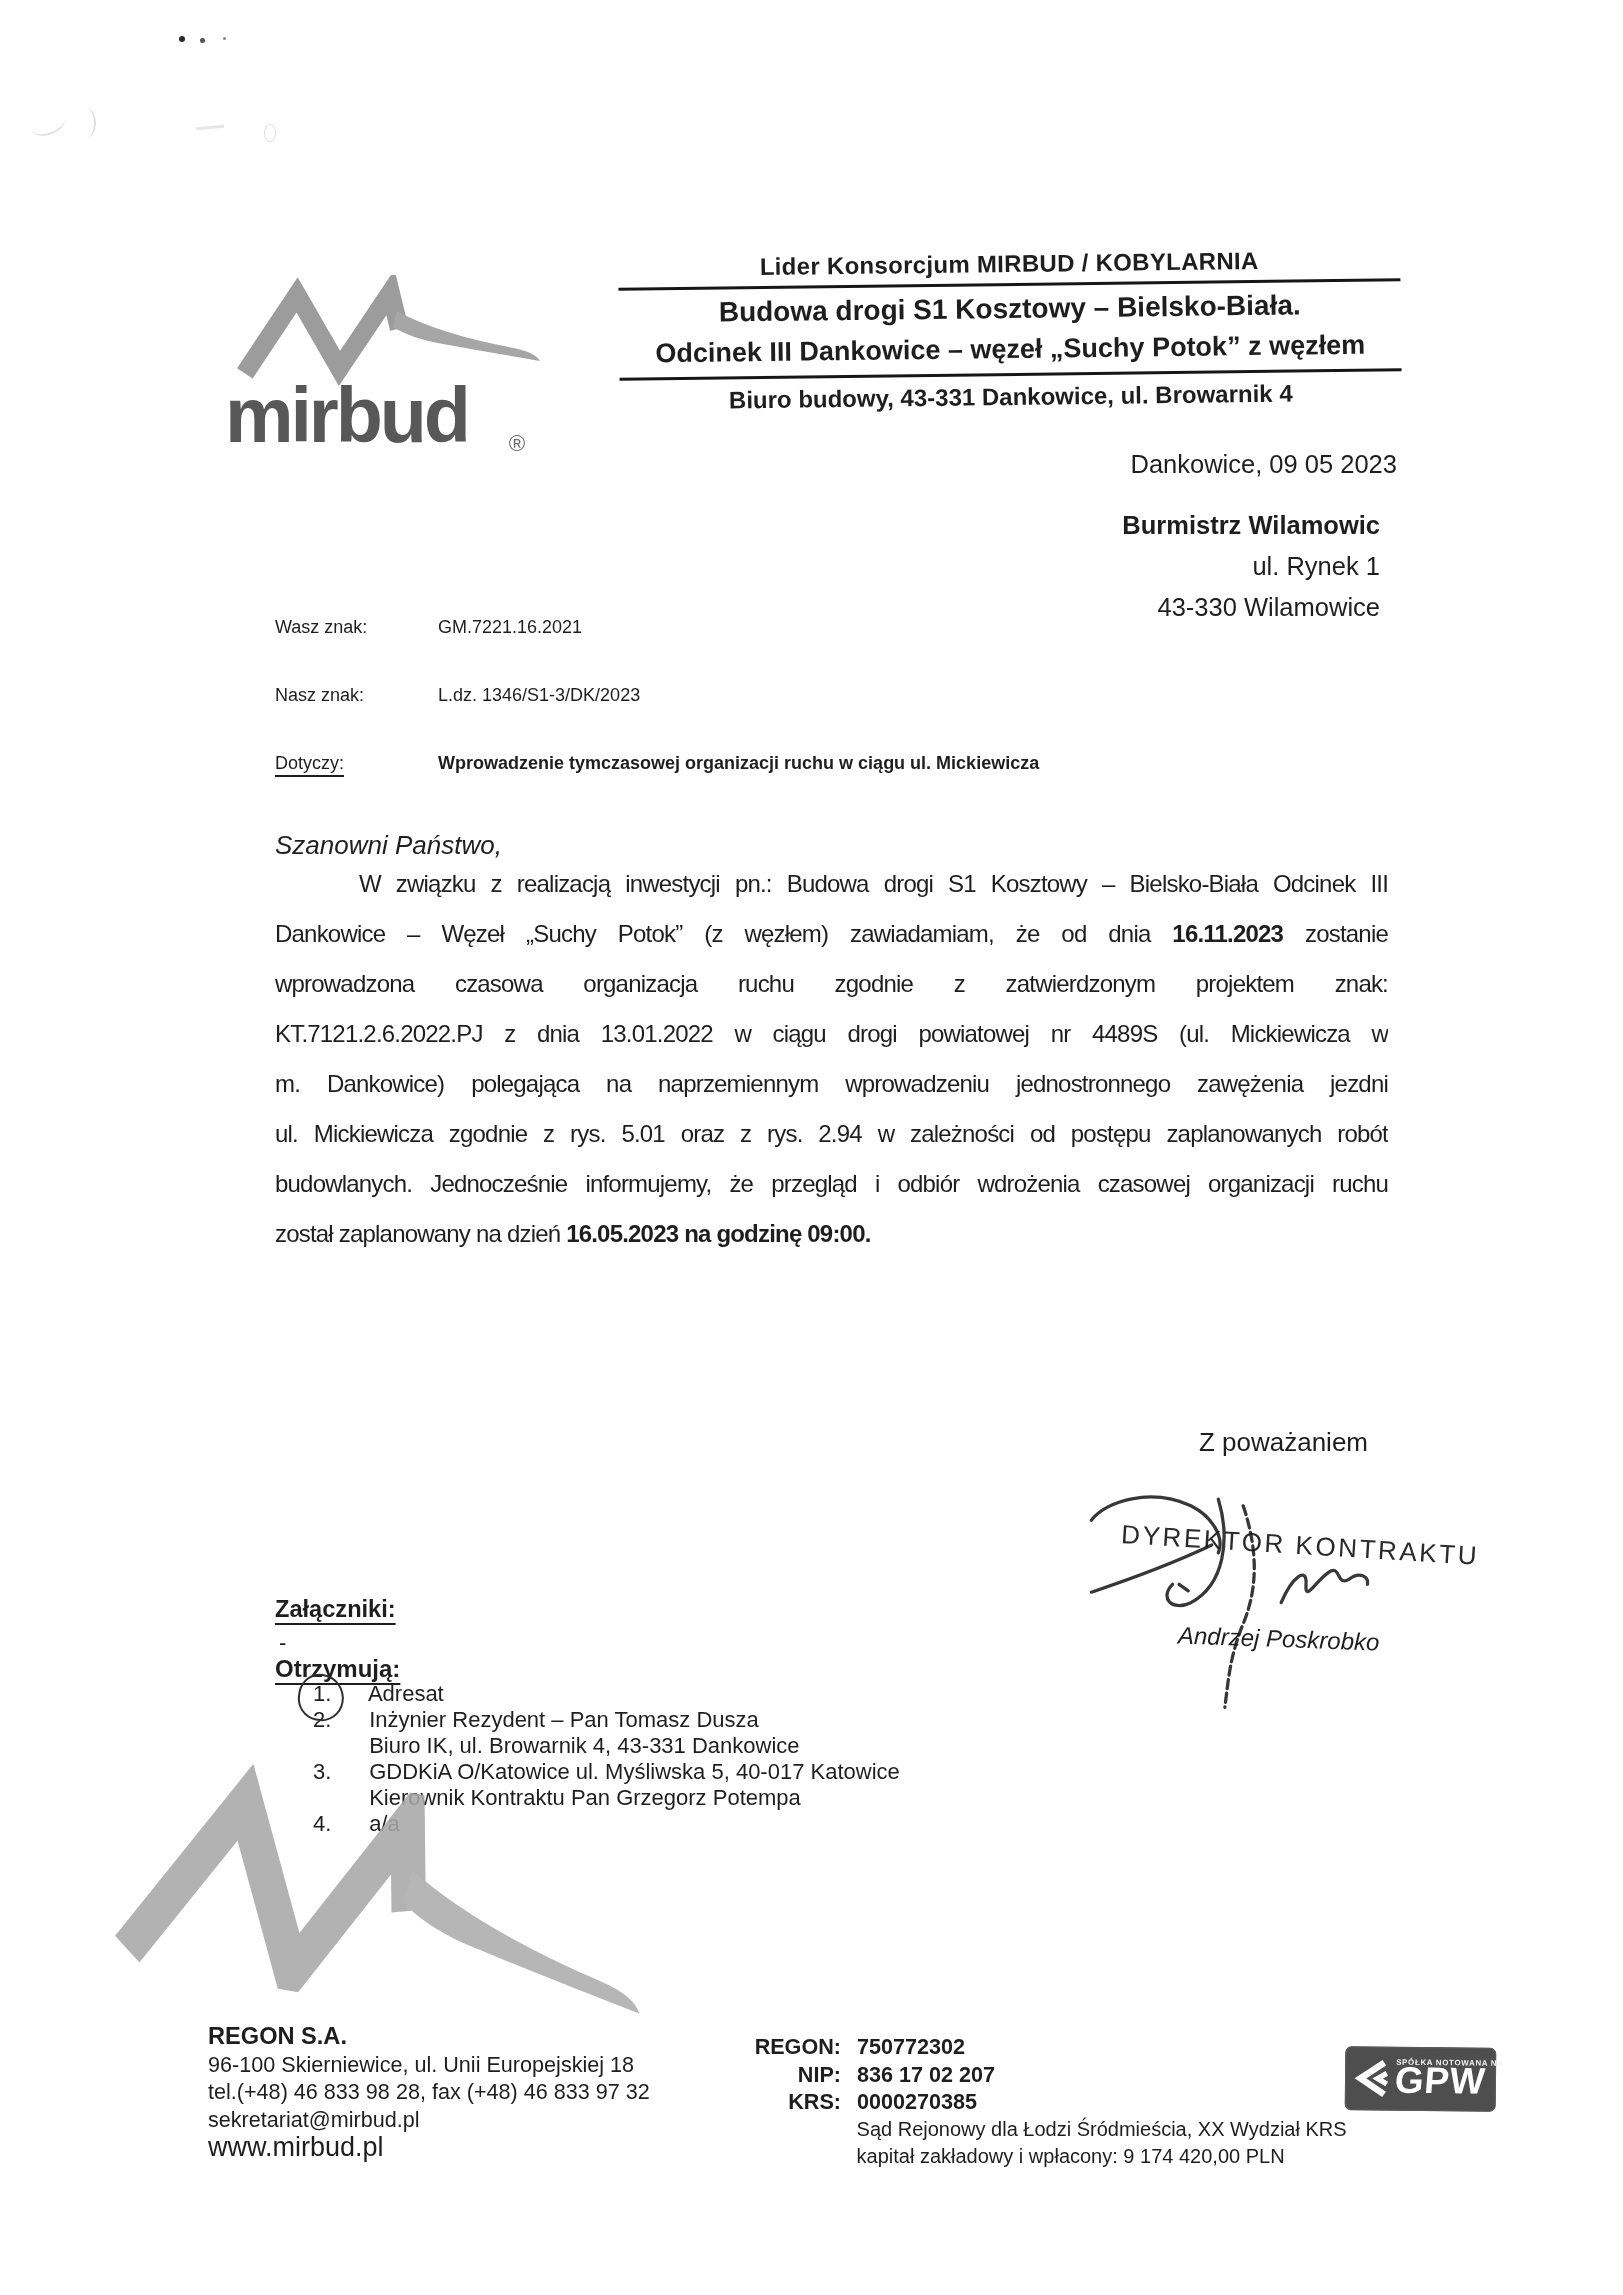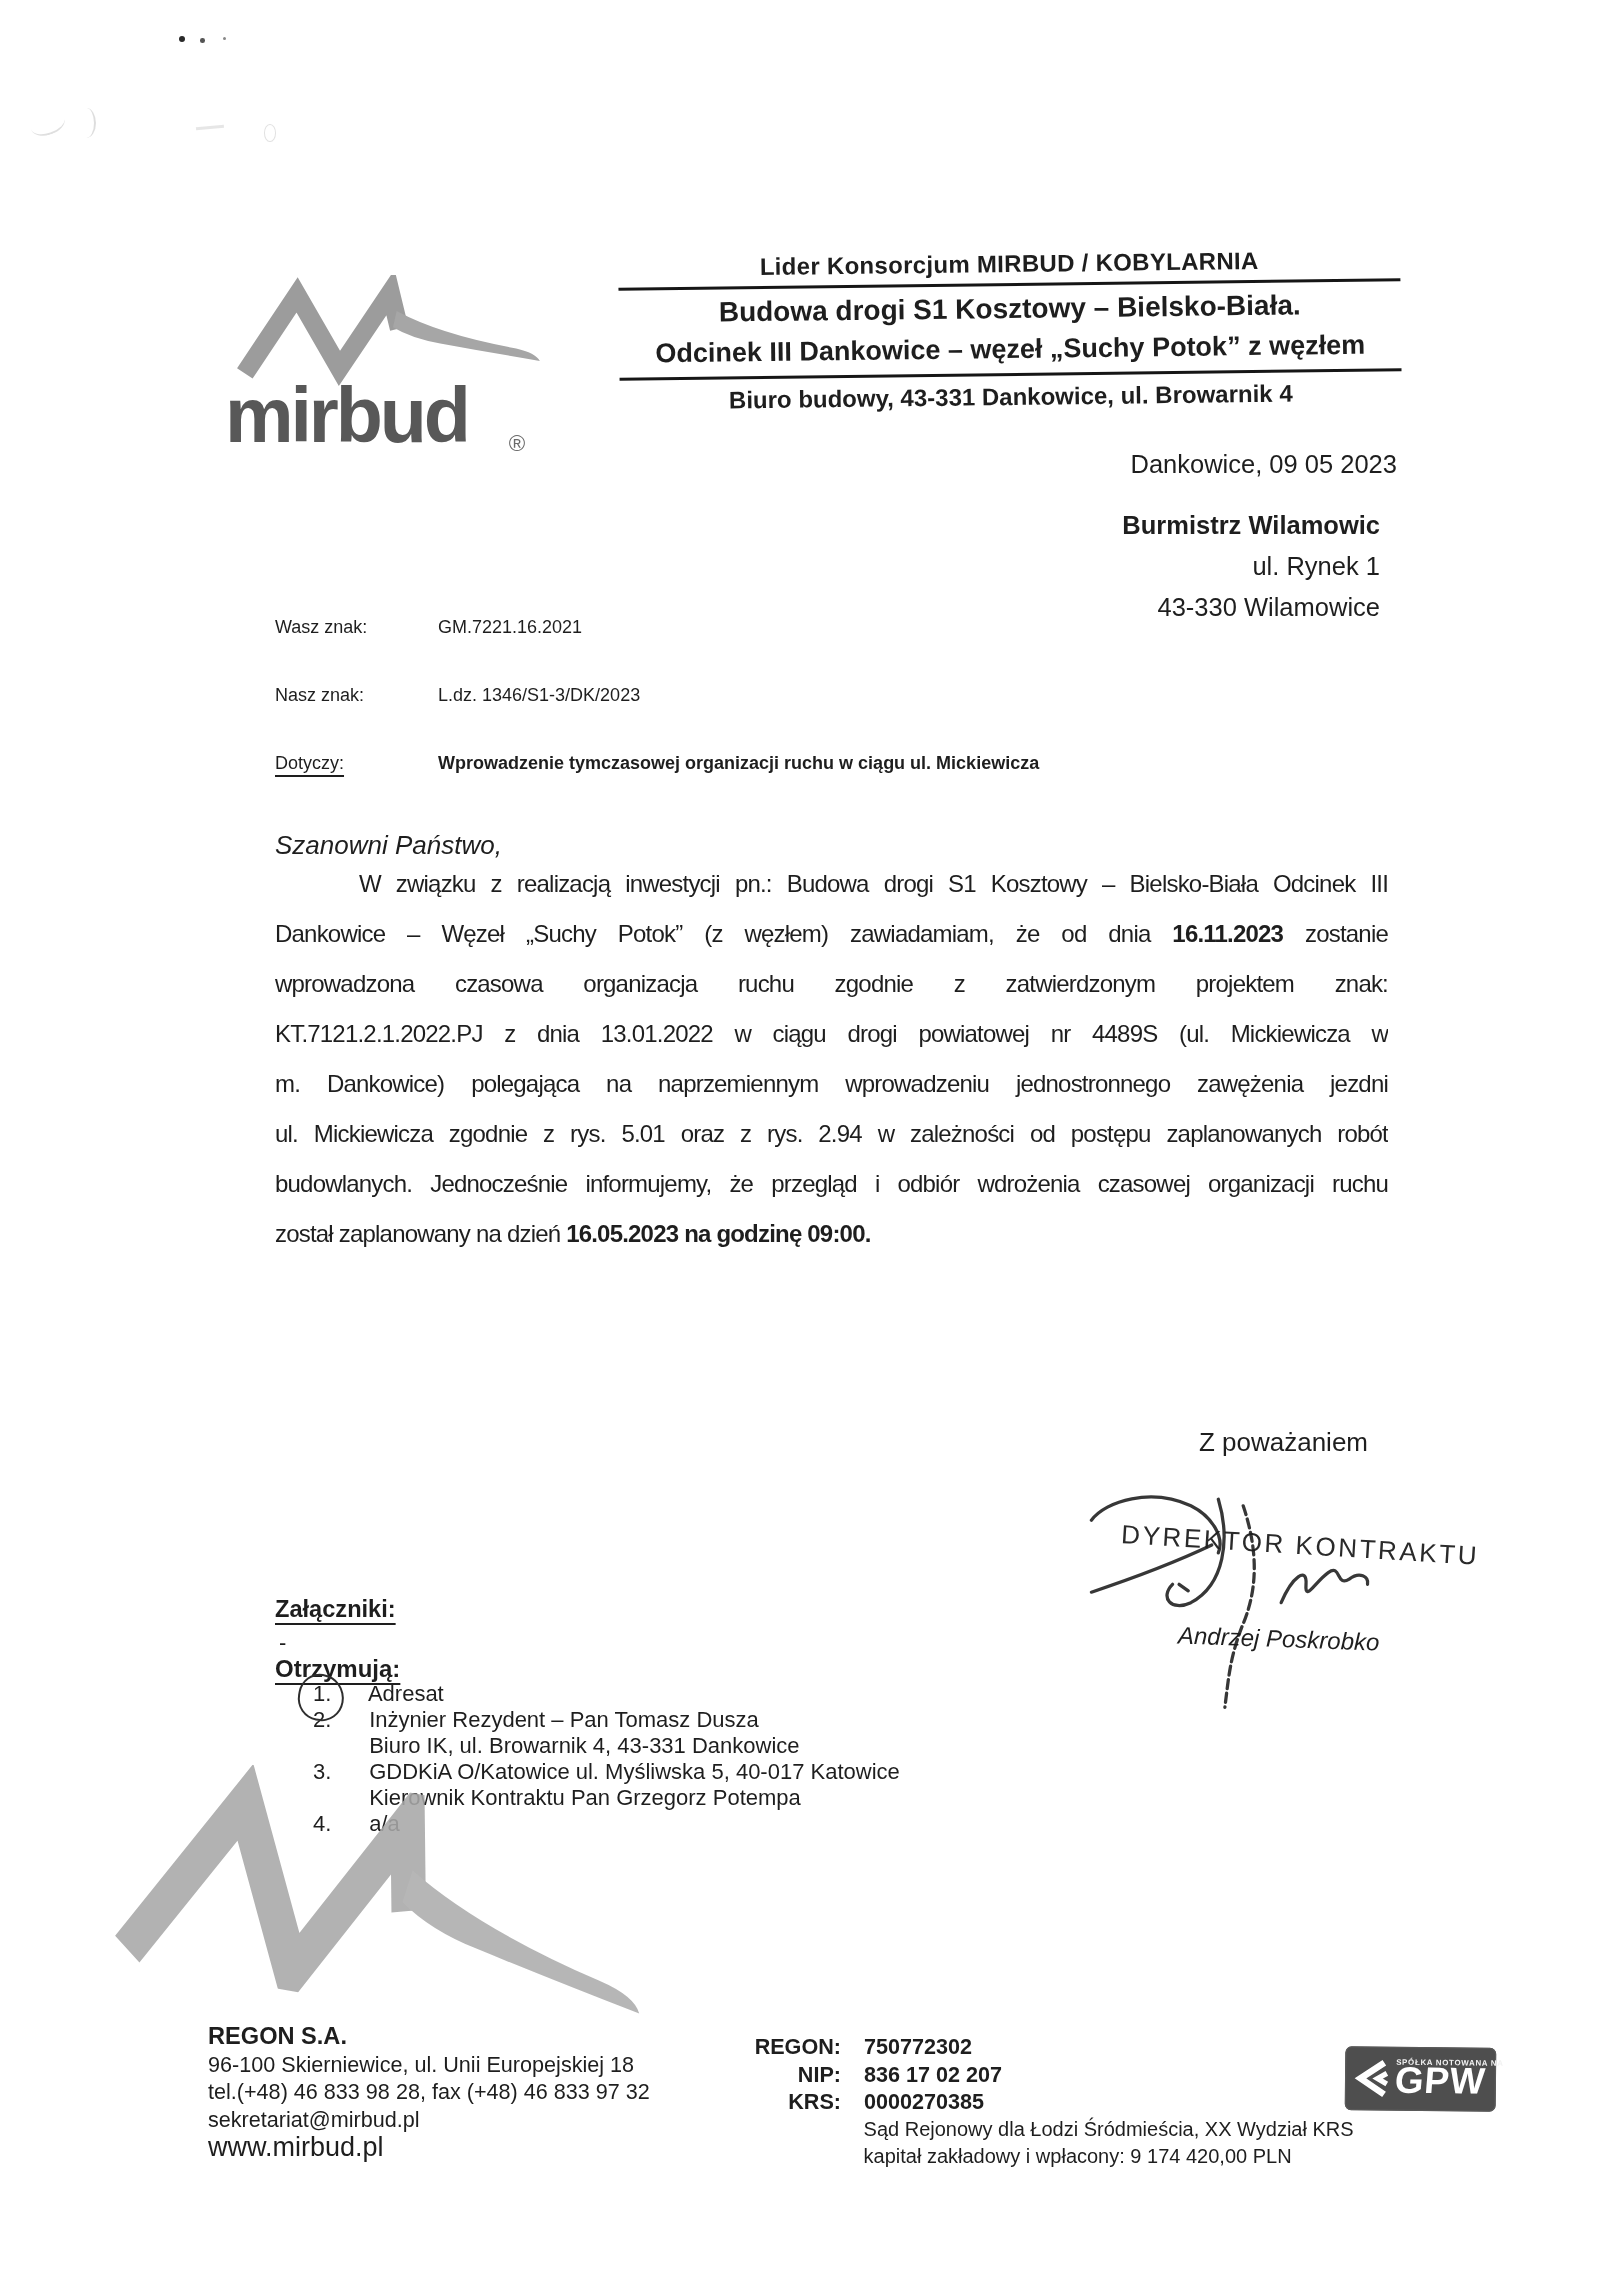--- a/index.html
+++ b/index.html
@@ -60,21 +60,21 @@
     border:2px solid #2e2e2e; border-radius:48% 55% 50% 50%; transform:rotate(10deg);}
 
   .scribble{position:absolute; left:108px; top:1790px; transform:rotate(10deg); opacity:.88;}
 
   .footer-left{position:absolute; left:208px; top:2023px; font-size:21.6px; line-height:27.5px;}
   .f-company{font-weight:bold; font-size:23.6px;}
   .f-web{font-size:27px; margin-top:1.3px;}
   .registry{position:absolute; left:743px; top:2033px; font-size:21.6px;}
   .reg-row{height:27.5px; line-height:27.5px; white-space:nowrap;}
   .reg-row:nth-child(-n+3){font-weight:bold;}
-  .reg-label{display:inline-block; width:98px; text-align:right; margin-right:17px;}
+  .reg-label{display:inline-block; width:98px; text-align:right; margin-right:10px;}
   .reg-row:nth-child(n+4){font-size:20px;}
 
   .gpw-badge{position:absolute; left:1345px; top:2047px; width:151px; height:64px;
     background:#4e4e4e; border-radius:6.5px; transform:rotate(.6deg);
     box-shadow:0 0 0 1.3px #5a5a5a inset;}
   .gpw-small{position:absolute; left:51px; top:10.5px; font-size:7.9px; font-weight:bold;
     color:#f2f2f2; letter-spacing:0.7px; white-space:nowrap;}
   .gpw-text{position:absolute; left:50px; top:13px; font-size:37px; font-weight:bold;
     color:#ffffff; letter-spacing:0.7px; transform:skewX(-4deg);}
   .gpw-icon{position:absolute; left:9.2px; top:11px;}
@@ -128,21 +128,21 @@
   <div class="ref-row" style="top:753px;">
     <span class="ref-label"><span class="u">Dotyczy:</span></span>
     <span class="ref-value-bold">Wprowadzenie tymczasowej organizacji ruchu w ciągu ul. Mickiewicza</span>
   </div>
 
   <div class="salutation">Szanowni Państwo,</div>
   <div class="body-text">
       <div class="body-line rich">W związku z realizacją inwestycji pn.: Budowa drogi S1 Kosztowy – Bielsko-Biała Odcinek III</div>
       <div class="body-line rich">Dankowice – Węzeł „Suchy Potok” (z węzłem) zawiadamiam, że od dnia <b>16.11.2023</b> zostanie</div>
       <div class="body-line rich">wprowadzona czasowa organizacja ruchu zgodnie z zatwierdzonym projektem znak:</div>
-      <div class="body-line rich">KT.7121.2.1.2022.PJ z dnia 13.01.2022 w ciągu drogi powiatowej nr 4489S (ul. Mickiewicza w</div>
+      <div class="body-line rich">KT.7121.2.6.2022.PJ z dnia 13.01.2022 w ciągu drogi powiatowej nr 4489S (ul. Mickiewicza w</div>
       <div class="body-line rich">m. Dankowice) polegająca na naprzemiennym wprowadzeniu jednostronnego zawężenia jezdni</div>
       <div class="body-line rich">ul. Mickiewicza zgodnie z rys. 5.01 oraz z rys. 2.94 w zależności od postępu zaplanowanych robót</div>
       <div class="body-line rich">budowlanych. Jednocześnie informujemy, że przegląd i odbiór wdrożenia czasowej organizacji ruchu</div>
       <div class="body-line rich">został zaplanowany na dzień <b>16.05.2023 na godzinę 09:00.</b></div>
     </div>
 
   <div class="closing">Z poważaniem</div>
   <div class="stamp-title">DYREKTOR KONTRAKTU</div>
   <div class="signer-name">Andrzej Poskrobko</div>
   <svg class="sig-svg" width="458" height="275" viewBox="0 0 700 420">

